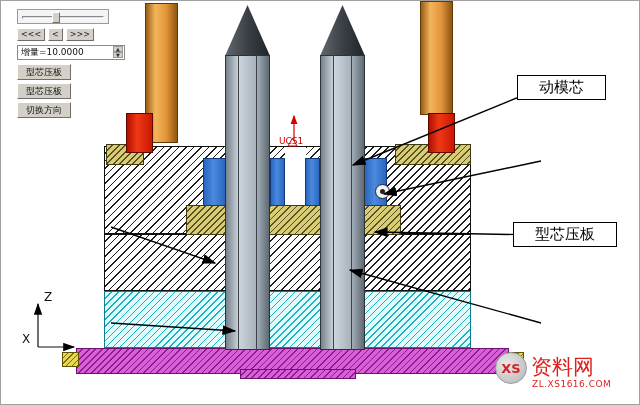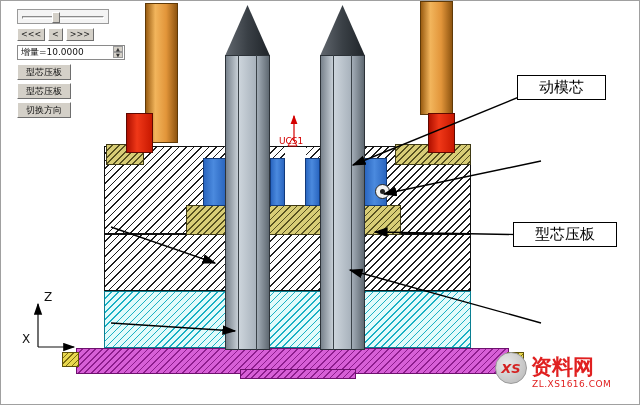--- a/index.html
+++ b/index.html
@@ -43,22 +43,22 @@
   .spin{display:flex;flex-direction:column;width:10px}
   .spin span{font-size:5px;line-height:5px;height:6px;background:#d4d0c8;border:1px solid #9a9a9a;text-align:center;color:#333;cursor:pointer}
   .cmd{display:block;width:54px;height:16px;font-size:9px;line-height:14px;background:#d4d0c8;border:1px solid;border-color:#fff #6e6e6e #6e6e6e #fff;margin-bottom:3px;color:#111;text-align:center;font-family:inherit;cursor:pointer}
 
   
   .axis-lab{position:absolute;color:#111;font-size:12px;z-index:6}
   .ucs-lab{position:absolute;color:#d40000;font-size:9px;z-index:6}
 
   
   .wm-circle{position:absolute;left:494px;top:351px;width:32px;height:32px;border-radius:50%;background:radial-gradient(circle at 35% 35%,#e8e8e8,#b5b5b5);border:1px solid #9a9a9a;display:flex;align-items:center;justify-content:center;z-index:6}
-  .wm-circle span{color:#d42222;font-size:13px;font-style:italic;font-weight:bold}
-  .wm-name{position:absolute;left:530px;top:352px;color:#e02020;font-size:21px;font-weight:bold;z-index:6}
+  .wm-circle span{color:#d42222;font-size:13px;font-weight:bold}
+  .wm-name{position:absolute;left:530px;top:352px;color:#e02020;font-size:21px;font-weight:normal;z-index:6}
   .wm-url{position:absolute;left:531px;top:378px;color:#e02020;font-size:9px;z-index:6;letter-spacing:.5px}
 </style>
 </head>
 <body>
 
 <div class="screen">
 
   <div class="abs" style="left:0;top:0;width:640px;height:405px">
 
     <div class="abs hatch-steel" style="left:103px;top:145px;width:367px;height:88px"></div>

